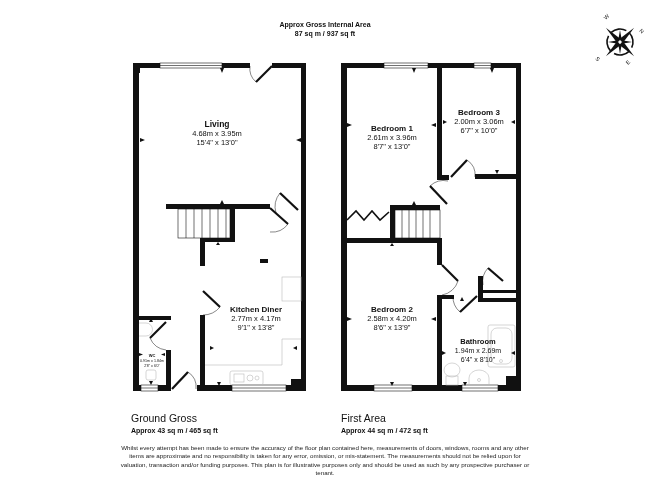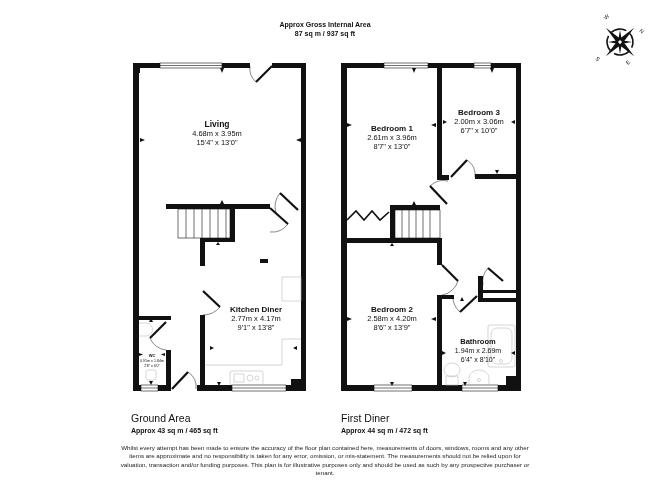--- a/index.html
+++ b/index.html
@@ -275,18 +275,18 @@
       <text class="room-label" x="392" y="330" font-size="7.5">8'6" x 13'9"</text>
     </g>
     <g>
       <text class="room-label" x="478" y="344" font-size="7.5" font-weight="bold">Bathroom</text>
       <text class="room-label" x="478" y="353" font-size="7">1.94m x 2.69m</text>
       <text class="room-label" x="478" y="362" font-size="7">6'4" x 8'10"</text>
     </g>
   </g>
 </svg>
 
-<div class="floor-title" style="left:131px; top:412px;">Ground Area</div>
+<div class="floor-title" style="left:131px; top:412px;">Ground Gross</div>
 <div class="floor-area" style="left:131px; top:427px;">Approx 43 sq m / 465 sq ft</div>
-<div class="floor-title" style="left:341px; top:412px;">First Diner</div>
+<div class="floor-title" style="left:341px; top:412px;">First Area</div>
 <div class="floor-area" style="left:341px; top:427px;">Approx 44 sq m / 472 sq ft</div>
 
 <div class="disclaimer">Whilst every attempt has been made to ensure the accuracy of the floor plan contained here, measurements of doors, windows, rooms and any other items are approximate and no responsibility is taken for any error, omission, or mis-statement. The measurements should not be relied upon for valuation, transaction and/or funding purposes. This plan is for illustrative purposes only and should be used as such by any prospective purchaser or tenant.</div>
 
 </body></html>

